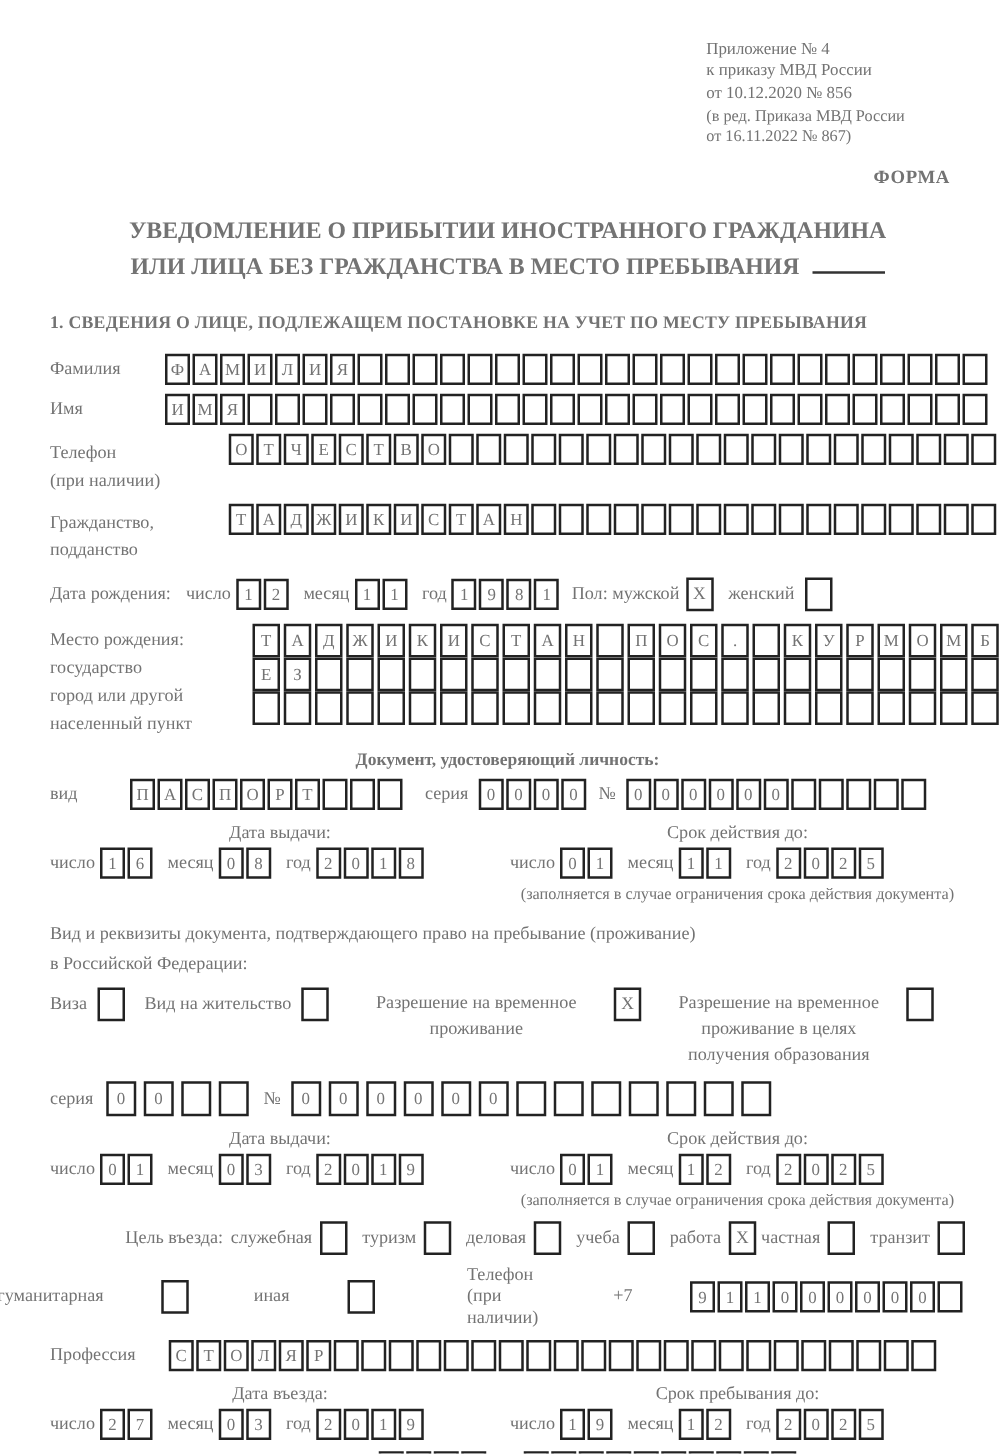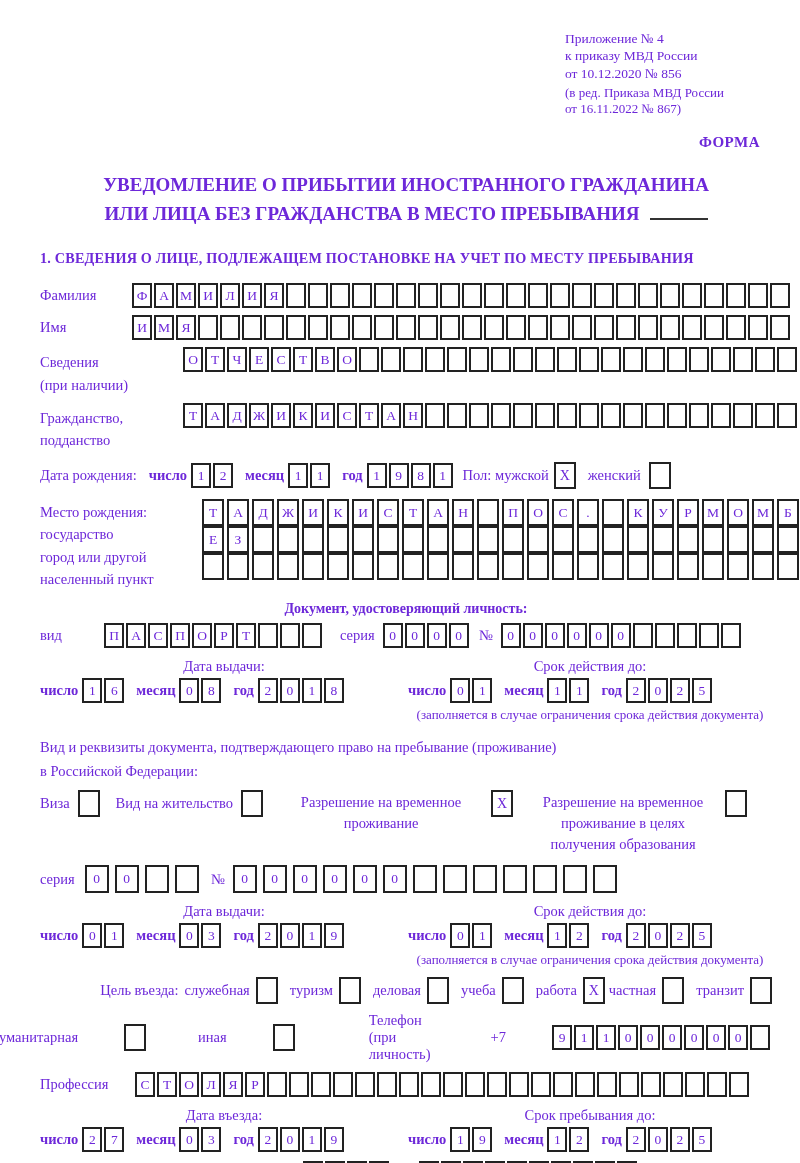--- a/index.html
+++ b/index.html
@@ -1,17 +1,17 @@
 <!DOCTYPE html>
 <html><head>
 <meta charset="utf-8">
 <style>
   html,body{margin:0;padding:0;background:#fff;}
   .page{position:relative;width:800px;height:1163px;box-sizing:border-box;
-        padding:30px 28px 10px 40px;background:#fff;color:#6d28d9;
+        padding:30px 28px 10px 40px;background:#fff;color:#737373;
         font-family:"Liberation Serif", "DejaVu Serif", serif;font-size:14.5px;overflow:hidden;}
   .hdr{margin-left:525px;line-height:1.28;font-size:13.5px;}
   .hdr .sm{font-size:13px;margin-top:3px;}
   .hdr .sm2{font-size:13px;}
   .forma{text-align:right;font-weight:bold;margin:16px 12px 0 0;font-size:15px;letter-spacing:.5px;}
   .title{text-align:center;font-weight:bold;font-size:19px;margin-top:20px;line-height:1.5;}
   .blank{display:inline-block;width:58px;border-bottom:2px solid #333;margin-left:10px;height:12px;}
   .sec1{font-weight:bold;font-size:14.2px;margin-top:22px;letter-spacing:.2px;}
   .row{display:flex;align-items:flex-start;margin-top:7px;}
   .lbl{flex:none;padding-top:4px;}
@@ -24,21 +24,21 @@
   .sp .cell{width:24px;height:28px;margin-right:6px;line-height:24px;}
   .grid3 > .cells{display:flex;margin-bottom:6px;}
   .cbox{width:22px;height:27px;line-height:23px;font-size:14px;}
   .dochead{text-align:center;font-weight:bold;margin-top:10px;font-size:14px;}
   .dblock{display:flex;margin-top:10px;}
   .dcol{display:flex;flex-direction:column;}
   .dcol.left{width:368px;}
   .dcol.right{flex:1;}
   .dhead{text-align:center;margin-bottom:3px;}
   .drow{display:flex;align-items:center;}
-  .dl{margin-right:4px;font-weight:bold;} .dl.m{margin-left:10px;}
+  .dl{margin-right:4px;} .dl.m{margin-left:10px;}
   .dnote{font-size:13px;text-align:center;margin-top:4px;}
   .intro{margin-top:12px;line-height:1.7;}
   .optrow{display:flex;align-items:flex-start;margin-top:6px;}
   .opt{display:flex;align-items:flex-start;margin-right:14px;}
   .opt .olbl{padding-top:5px;margin-right:8px;}
   .opt .olbl.c{text-align:center;line-height:1.45;padding-top:2px;}
   .opt .w200{width:204px;} .opt .w185{width:188px;}
   .purp{align-items:center;flex-wrap:nowrap;justify-content:flex-end;}
   .purp .plbl{margin-right:6px;}
   .purp .cbox{margin-right:12px;}
@@ -140,21 +140,21 @@
         <span class="cell"></span>
         <span class="cell"></span>
         <span class="cell"></span>
         <span class="cell"></span>
         <span class="cell"></span>
       </span>
   </div>
 
   <div class="row">
     <span class="lbl w140 lbl2">
-      <span>Сведения</span><br>
+      <span>Телефон</span><br>
       <span>(при наличии)</span>
     </span>
     <span class="cells">
         <span class="cell">О</span>
         <span class="cell">Т</span>
         <span class="cell">Ч</span>
         <span class="cell">Е</span>
         <span class="cell">С</span>
         <span class="cell">Т</span>
         <span class="cell">В</span>
@@ -534,21 +534,21 @@
     <span class="cell cbox"></span>
     <span class="plbl">транзит</span>
     <span class="cell cbox" style="margin-right:0;"></span>
   </div>
 
   <div class="row purp indent" style="margin-top:8px;">
     <span class="plbl">гуманитарная</span>
     <span class="cell cbox"></span>
     <span class="plbl">иная</span>
     <span class="cell cbox"></span>
-    <span class="plbl" style="margin-left:22px;">Телефон (при личность)</span>
+    <span class="plbl" style="margin-left:22px;">Телефон (при наличии)</span>
     <span class="phonepfx">+7</span>
     <span class="cells">
         <span class="cell">9</span>
         <span class="cell">1</span>
         <span class="cell">1</span>
         <span class="cell">0</span>
         <span class="cell">0</span>
         <span class="cell">0</span>
         <span class="cell">0</span>
         <span class="cell">0</span>

